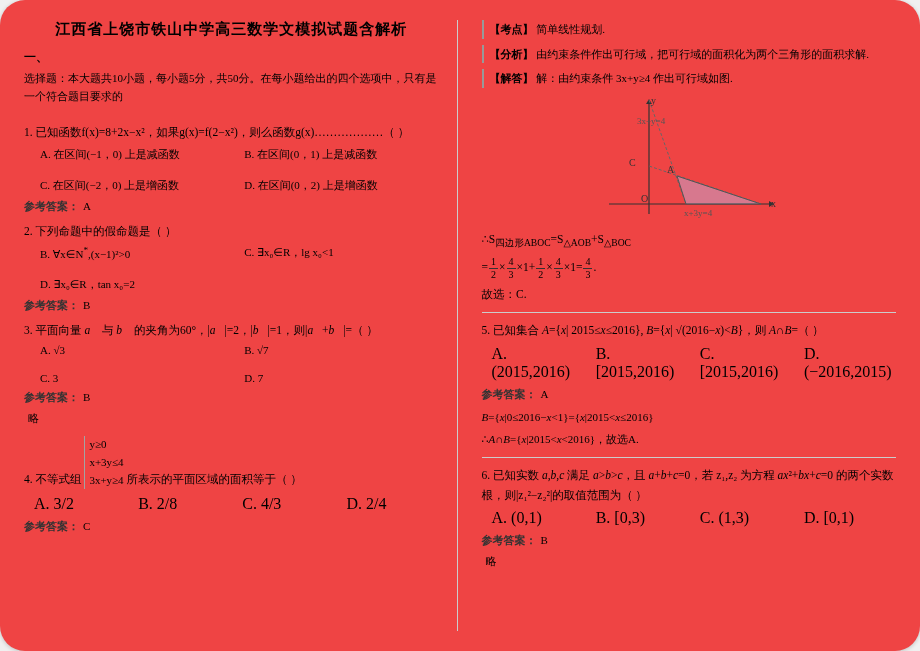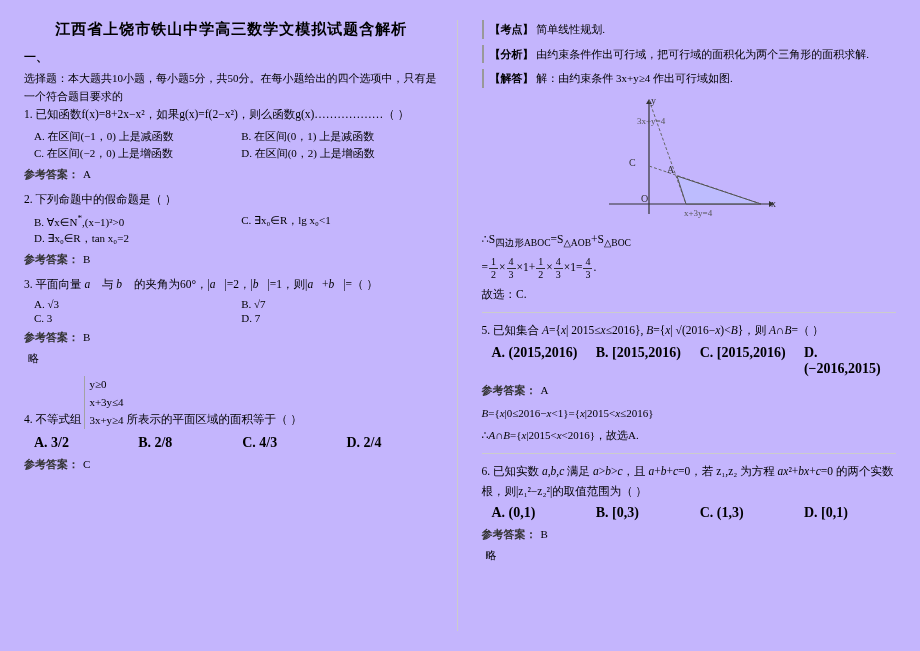--- a/index.html
+++ b/index.html
@@ -12,25 +12,26 @@
       display: flex;
       justify-content: center;
       align-items: center;
       min-height: 100vh;
       font-family: "SimSun", "宋体", serif;
       font-size: 12px;
     }
     .page {
       width: 920px;
       min-height: 651px;
-      background: #c4b5fd;
+      background: #ef4444;
       display: flex;
       padding: 20px 24px;
       gap: 20px;
       box-shadow: 0 1px 4px rgba(0,0,0,0.2);
+      border-radius: 25px;
     }
     .left-col {
       flex: 1;
       border-right: 1px solid #ccc;
       padding-right: 18px;
     }
     .right-col {
       flex: 1;
       padding-left: 4px;
     }
@@ -42,36 +43,36 @@
       letter-spacing: 1px;
     }
     .section-label {
       font-size: 12px;
       font-weight: bold;
       margin-bottom: 4px;
     }
     .instruction {
       font-size: 11px;
       line-height: 1.6;
-      margin-bottom: 0;
+      margin-bottom: 18px;
     }
     .question {
       margin-bottom: 8px;
     }
     .question-text {
       font-size: 11.5px;
       line-height: 1.7;
       margin-bottom: 4px;
     }
     .options {
       display: grid;
       grid-template-columns: 1fr 1fr;
-      gap: 2px 10px;
-      font-size: 11px;
-      margin-left: 10px;
+      gap: 16px 10px;
+      font-size: 11px;
+      margin-left: 16px;
       margin-bottom: 4px;
     }
     .answer-label {
       font-size: 11px;
       font-weight: bold;
       color: #333;
       margin-top: 2px;
     }
     .answer-val {
       font-size: 11px;
@@ -134,24 +135,23 @@
     }
     hr.divider {
       border: none;
       border-top: 1px solid #ccc;
       margin: 8px 0;
     }
     .options-4 {
       display: grid;
       grid-template-columns: 1fr 1fr 1fr 1fr;
       gap: 2px 12px;
-      font-size: 14px;
+      font-size: 16px;
       margin-left: 10px;
       margin-bottom: 4px;
-      font-weight: bold;
     }
   </style>
 </head>
 <body>
 
 <div class="page">
 
   <div class="left-col">
     <div class="title">江西省上饶市铁山中学高三数学文模拟试题含解析</div>
 

